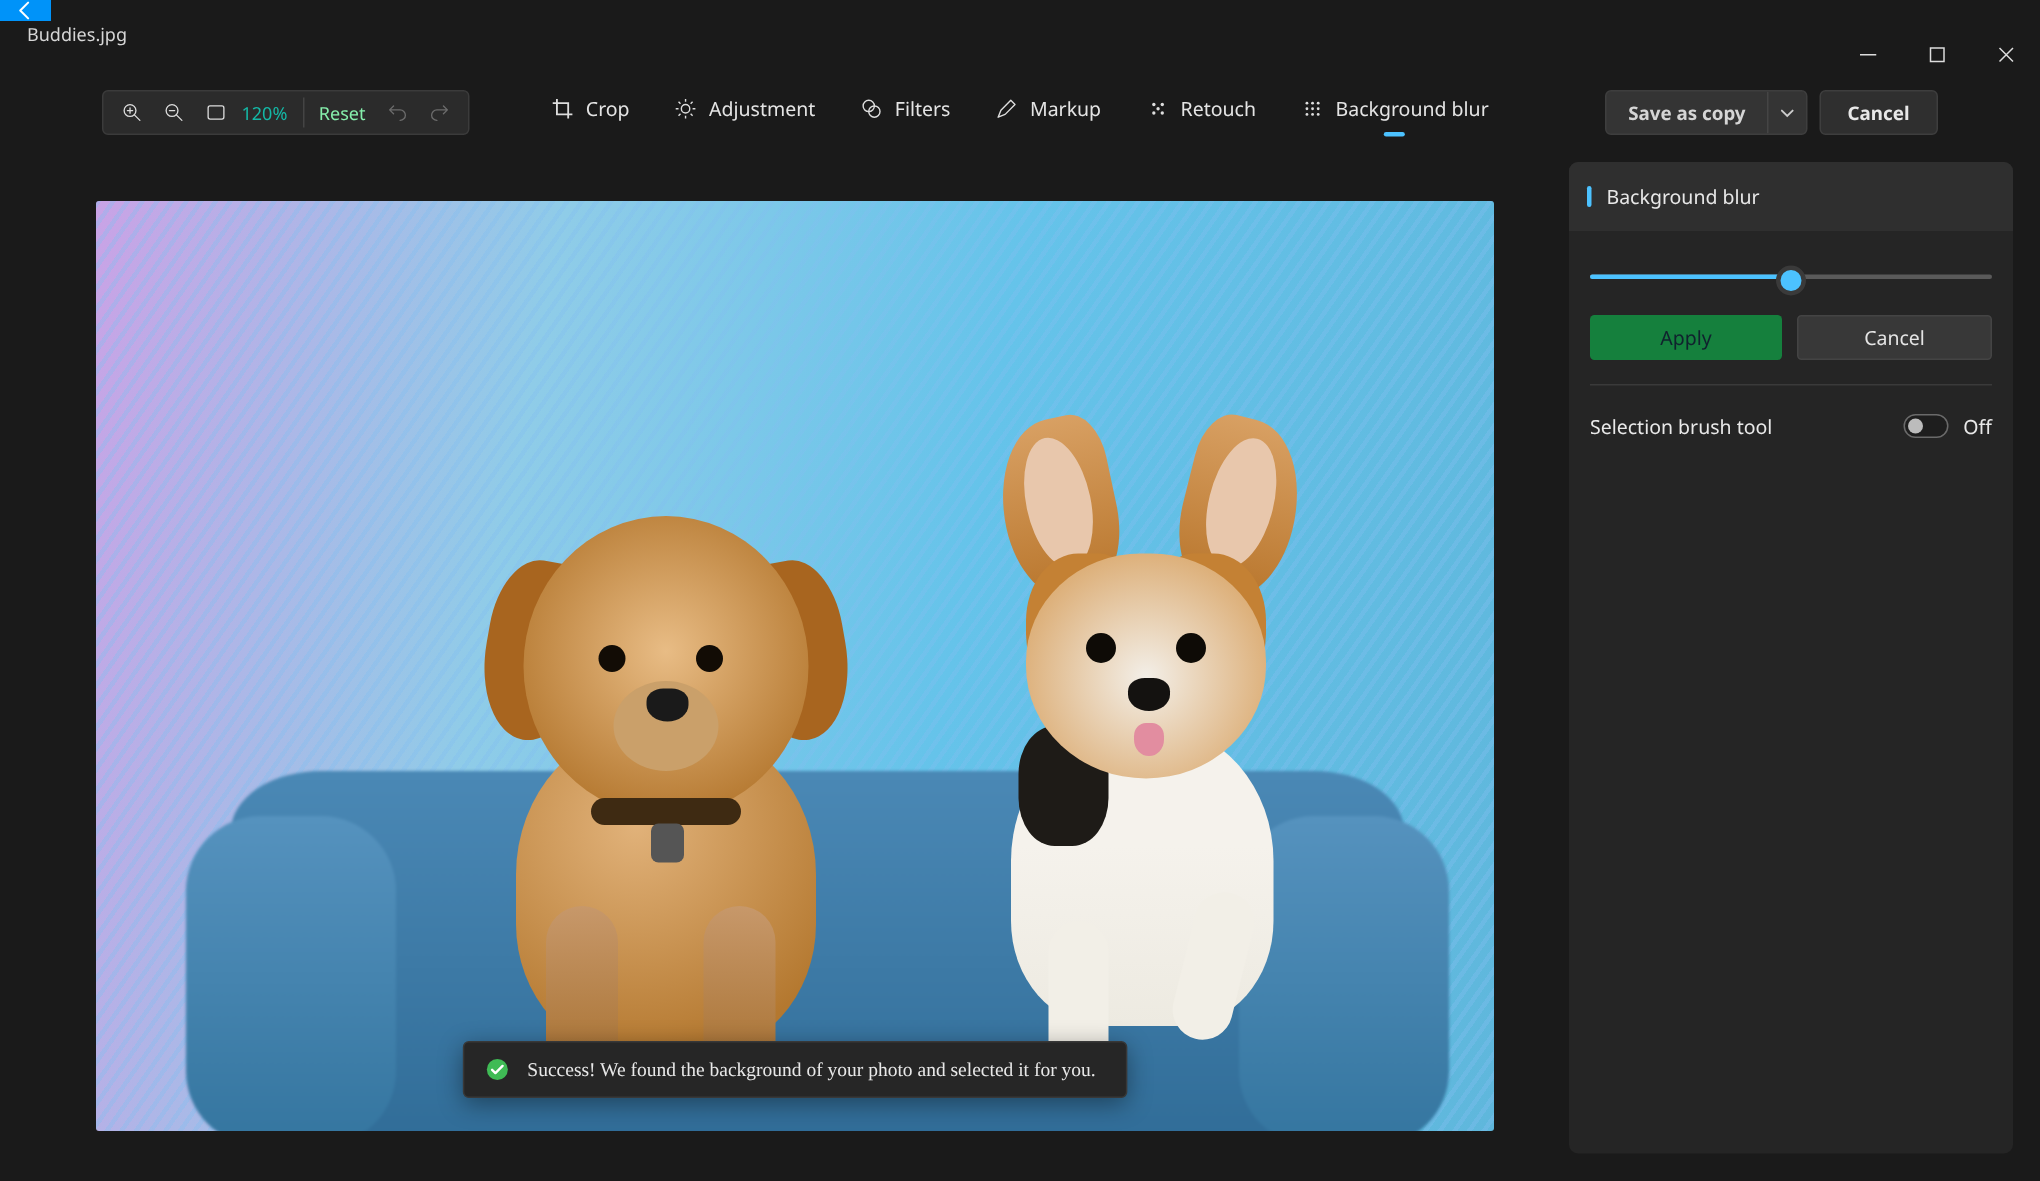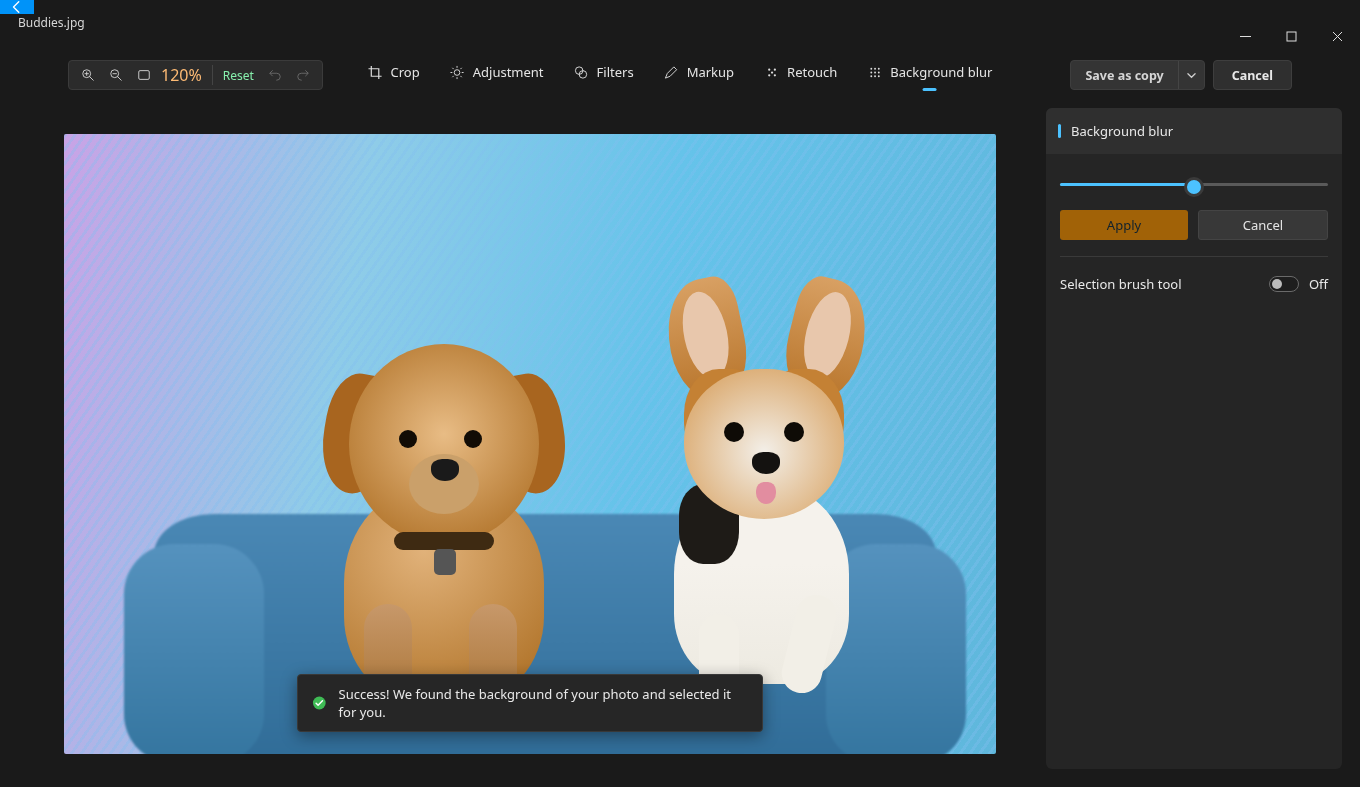--- a/index.html
+++ b/index.html
@@ -68,21 +68,21 @@
     padding: 0 6px;
     gap: 2px;
   }
   .zg-btn {
     width: 26px; height: 28px;
     display: flex; align-items: center; justify-content: center;
     cursor: pointer;
     border-radius: 3px;
   }
   .zg-btn svg { width: 14px; height: 14px; }
-  .zoom-level { font-size: 16px; padding: 0 6px 0 2px; color: #fdba74; }
+  .zoom-level { font-size: 12px; padding: 0 6px 0 2px; color: #14b8a6; }
   .zg-divider { width: 1px; height: 20px; background: #444; margin: 0 2px; }
   .reset-lbl { font-size: 12px; color: #86efac; padding: 0 6px; cursor: default; }
   .ur-btn { opacity: .45; cursor: default; }
 
   .edit-tabs {
     position: absolute;
     left: 50%;
     transform: translateX(-50%);
     display: flex;
     gap: 26px;
@@ -153,20 +153,21 @@
   
   .workspace {
     position: absolute;
     top: 104px; left: 0; right: 0; bottom: 0;
     display: flex;
   }
   .canvas-area {
     flex: 1;
     position: relative;
     padding: 30px 50px 30px 64px;
+    font-family: Liberation Serif, serif;
   }
   .canvas {
     position: relative;
     width: 932px;
     height: 620px;
     border-radius: 2px;
     overflow: hidden;
     background: linear-gradient(100deg, #c9a3e6 0%, #8fcce8 30%, #65c3ea 60%, #5fb7dc 100%);
   }
   .stripes {
@@ -294,21 +295,21 @@
   .ctrl-label { display: flex; align-items: center; gap: 8px; color: #dcdcdc; font-size: 13px; }
   .ctrl-label svg { width: 14px; height: 14px; }
   .slider {
     position: relative; height: 16px; margin: 6px 0 18px 0;
   }
   .track { position: absolute; left:0; right:0; top:7px; height:3px; background:#5a5a5a; border-radius:2px; }
   .track-fill { position:absolute; left:0; top:7px; height:3px; background:#4cc2ff; border-radius:2px; width:50%; }
   .thumb { position:absolute; top:1px; width:14px; height:14px; border-radius:50%; background:#4cc2ff; border:3px solid #3a3a3a; left:50%; transform:translateX(-50%); cursor:pointer; box-sizing:content-box; }
   .btn-row { display:flex; gap:10px; margin-bottom: 16px; }
   .p-btn { flex:1; height:30px; display:flex; align-items:center; justify-content:center; border-radius:3px; font-size:13px; cursor:pointer; }
-  .p-btn.primary { background:#a16207; color:#10222e; }
+  .p-btn.primary { background:#15803d; color:#10222e; }
   .p-btn.secondary { background:#383838; color:#e4e4e4; border:1px solid #444; }
   .divider { height:1px; background:#3a3a3a; margin: 4px 0 18px 0; }
   .toggle-row { display:flex; align-items:center; justify-content:space-between; }
   .toggle-group { display:flex; align-items:center; gap:10px; }
   .toggle {
     width: 30px; height: 16px; border-radius: 10px;
     background: #1e1e1e; border: 1px solid #6a6a6a;
     position: relative; cursor: pointer;
   }
   .toggle::after {

